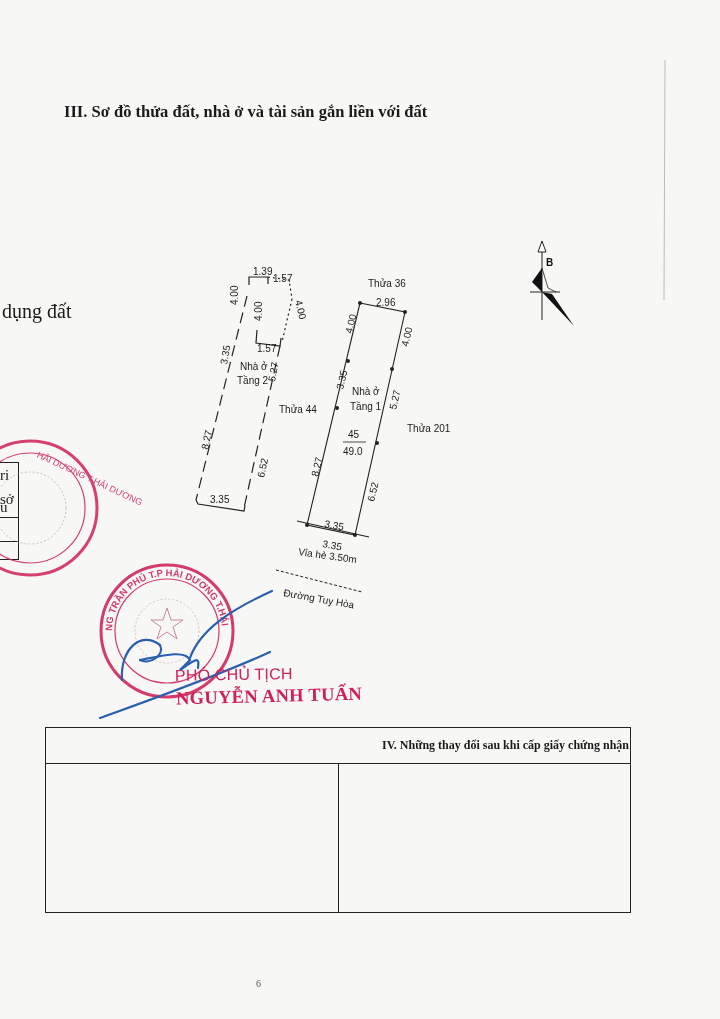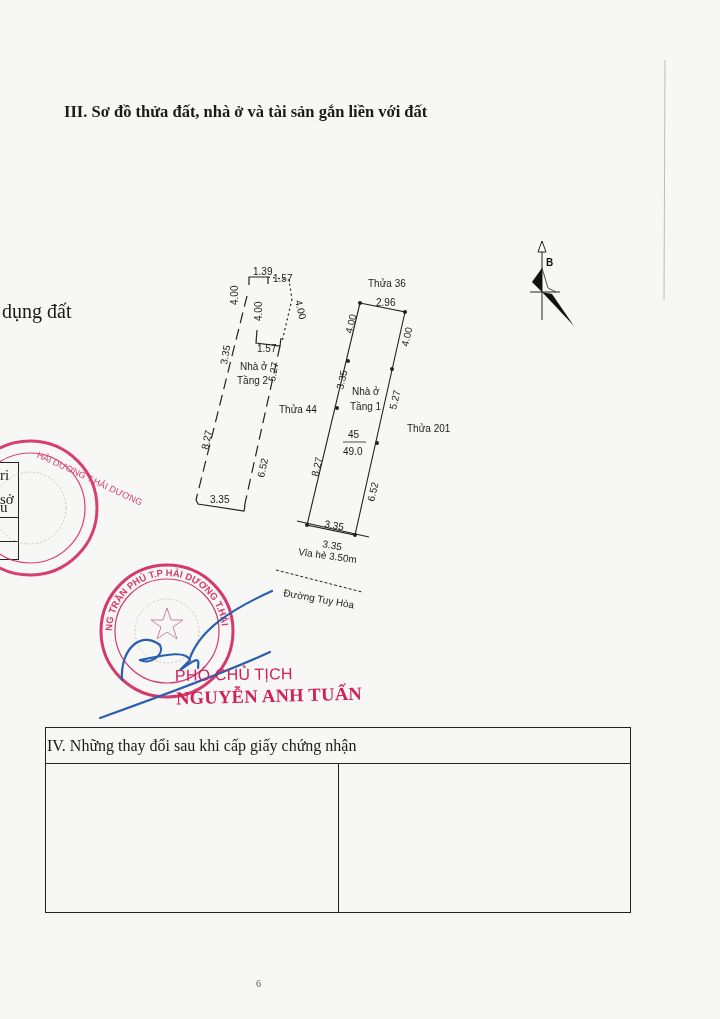--- a/index.html
+++ b/index.html
@@ -7,21 +7,21 @@
   .abs{position:absolute;}
   .sec3-title{left:64px;top:102px;font-size:16.5px;font-weight:bold;white-space:nowrap;}
   .left-fragment{left:2px;top:300px;font-size:20px;white-space:nowrap;}
   .left-box{left:-2px;top:462px;width:20px;height:96px;border:1.5px solid #222;border-left:none;}
   .left-box .row{position:absolute;left:0;width:20px;border-top:1.5px solid #222;}
   .left-box span{position:absolute;left:2px;font-size:15px;}
   svg{position:absolute;left:0;top:0;}
   .sig-title{left:175px;top:666px;font-family:"Liberation Sans",sans-serif;color:#d0205a;font-size:16px;letter-spacing:0.2px;white-space:nowrap;transform:rotate(-1deg);}
   .sig-name{left:176px;top:686px;font-family:"Liberation Serif",serif;font-weight:bold;color:#d0205a;font-size:18.5px;letter-spacing:0.3px;white-space:nowrap;transform:rotate(-1.5deg);}
   table.changes{position:absolute;left:45px;top:727px;width:586px;border-collapse:collapse;font-family:"Liberation Serif",serif;}
-  table.changes td{border:1.5px solid #222;text-align:left;font-weight:normal;font-size:16px;}
+  table.changes td{border:1.5px solid #222;text-align:right;font-weight:bold;font-size:12px;}
   .t-head{height:36px;}
   .t-cols td{height:34px;line-height:17px;}
   .t-body td{height:146px;}
   .page-num{left:256px;top:978px;font-size:10px;color:#555;}
   .dim{font-family:"Liberation Sans",sans-serif;font-size:10px;fill:#1a1a1a;}
 </style>
 </head>
 <body>
 
 <div class="abs sec3-title">III. Sơ đồ thửa đất, nhà ở và tài sản gắn liền với đất</div>

